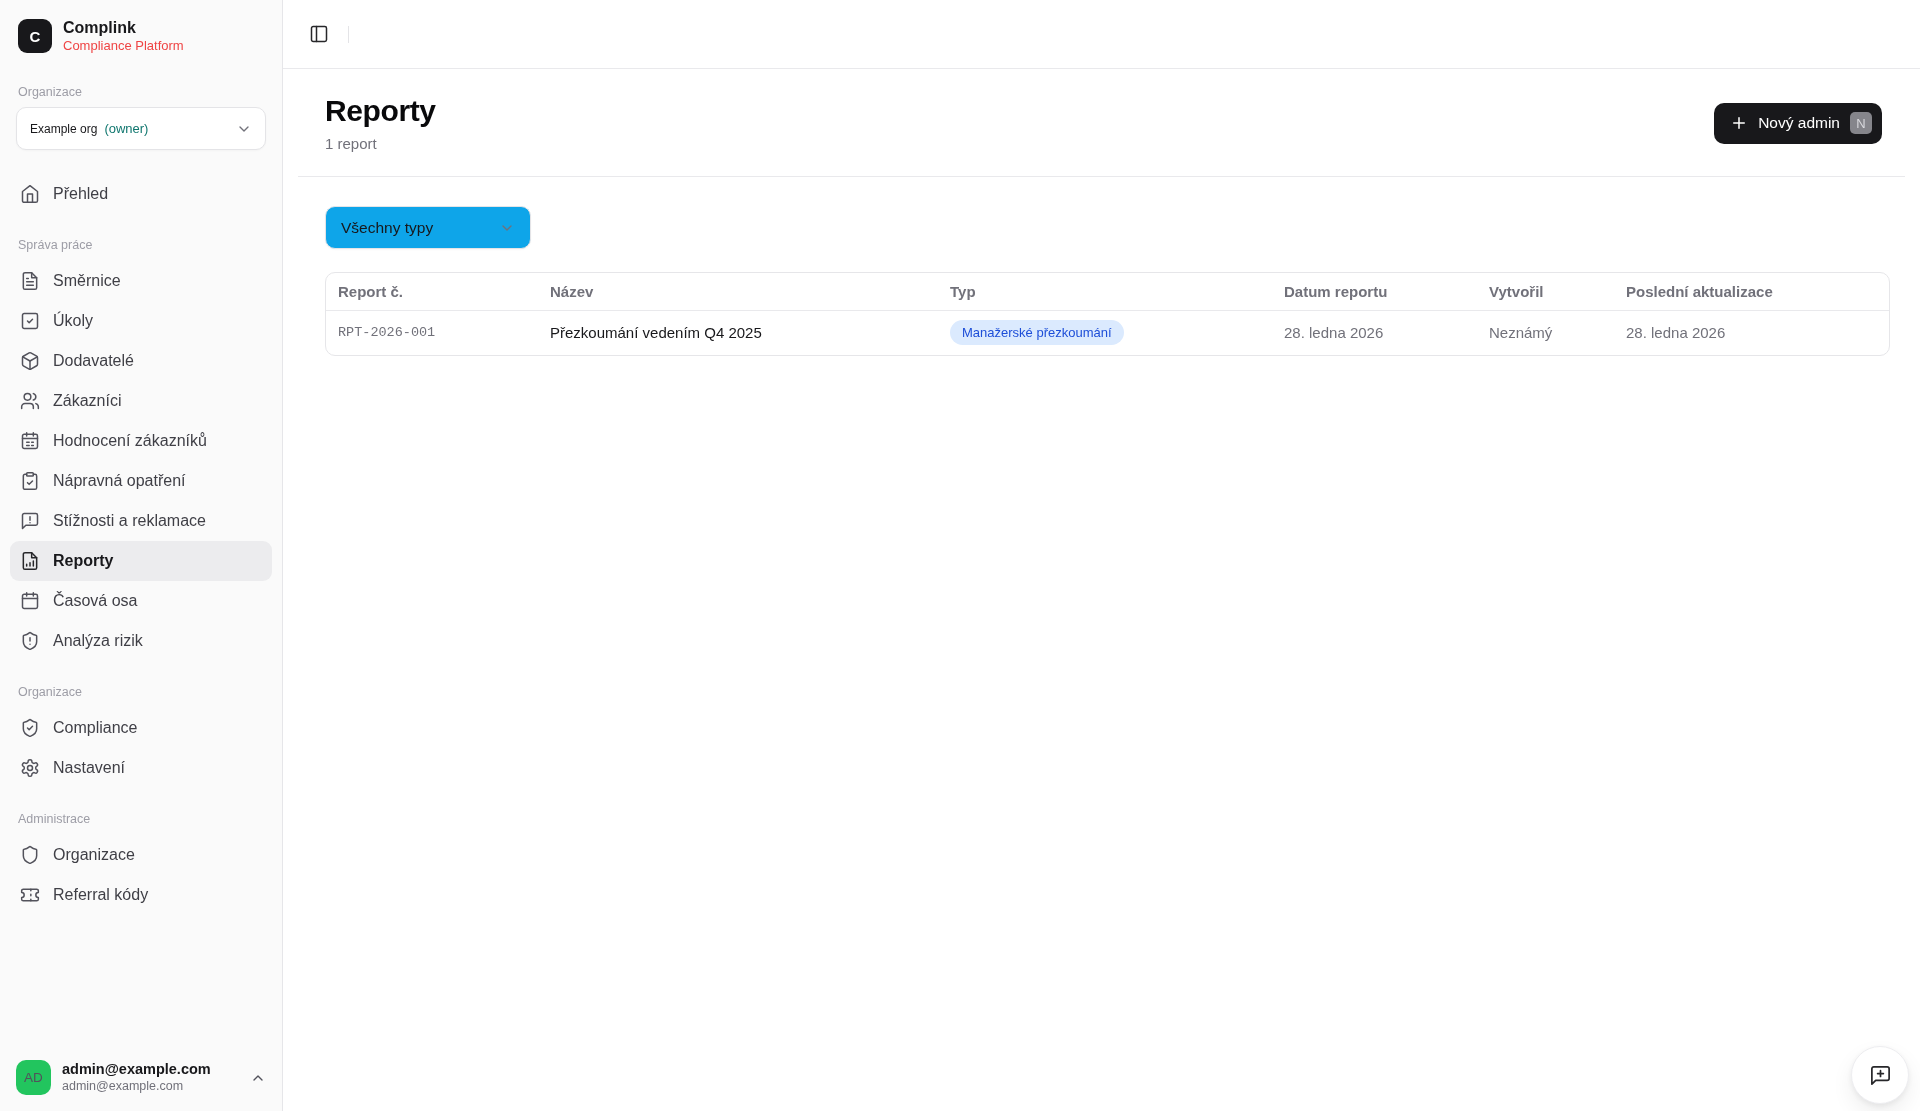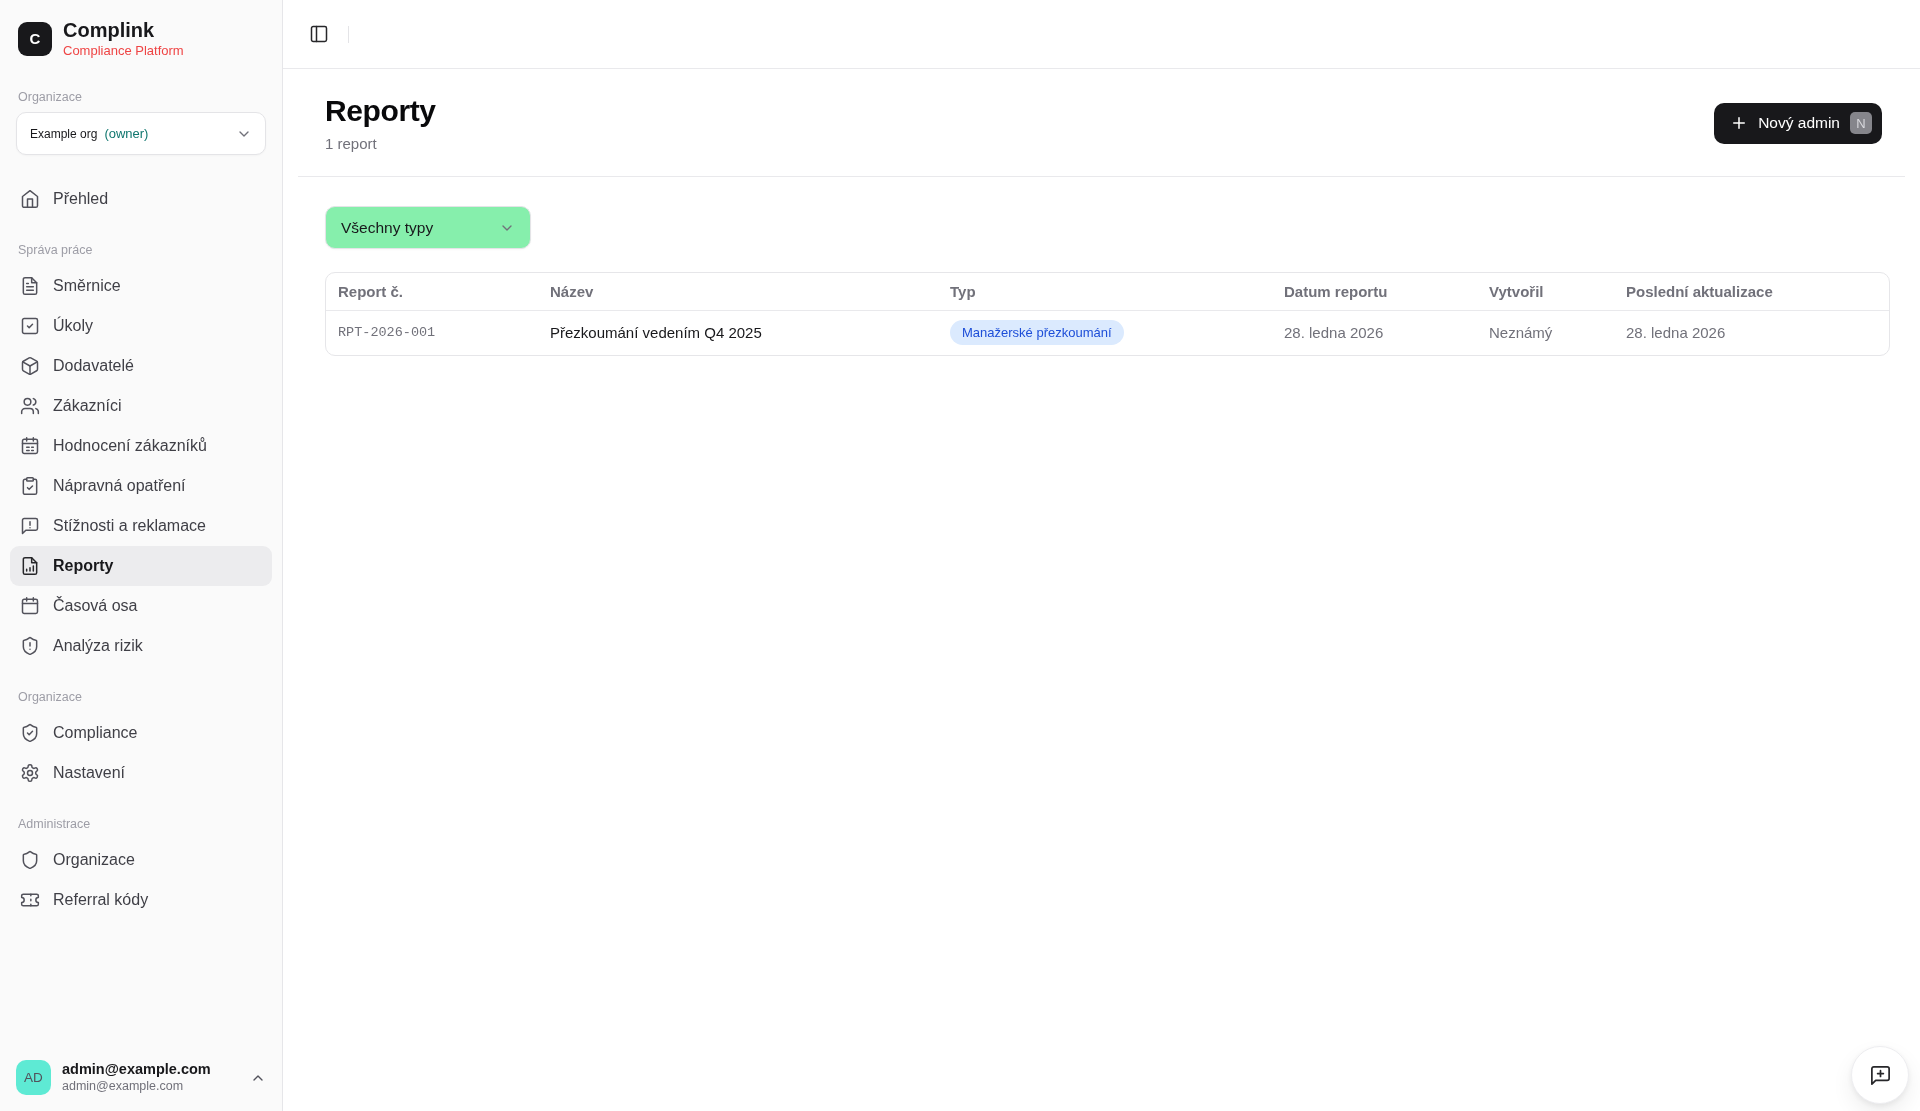--- a/index.html
+++ b/index.html
@@ -17,21 +17,21 @@
     width:283px; min-width:283px; height:100%;
     background:#fafafa; border-right:1px solid #e6e6e9;
     padding:14px 10px 16px; display:flex; flex-direction:column;
   }
   .brand { display:flex; align-items:center; gap:11px; padding:4px 8px; }
   .brand-logo {
     width:34px; height:34px; border-radius:9px; background:#18181b;
     color:#fff; font-size:15px; font-weight:700;
     display:flex; align-items:center; justify-content:center;
   }
-  .brand-name { font-size:20px; font-weight:700; color:#18181b; line-height:1.25; }
+  .brand-name { font-size:16px; font-weight:700; color:#18181b; line-height:1.25; }
   .brand-tagline { font-size:13px; color:#ef4444; line-height:1.25; }
 
   .org-label { font-size:12.5px; color:#9d9da6; margin:27px 8px 8px; }
   .org-select {
     margin:0 6px; height:43px; background:#fff;
     border:1px solid #e4e4e7; border-radius:10px;
     display:flex; align-items:center; padding:0 13px;
     cursor:pointer; box-shadow:0 1px 2px rgba(0,0,0,.03);
   }
   .org-name { font-size:12px; font-weight:500; color:#18181b; }
@@ -47,21 +47,21 @@
   }
   .nav-item .nav-ico { color:#52525b; width:20px; height:20px; }
   .nav-item.active { background:#ececee; color:#18181b; font-weight:600; }
   .nav-item.active .nav-ico { color:#27272a; }
 
   .sidebar-footer {
     margin-top:auto; display:flex; align-items:center; gap:11px;
     padding:5px 6px 0; cursor:pointer;
   }
   .avatar {
-    width:35px; height:35px; border-radius:10px; background:#5eead4;
+    width:35px; height:35px; border-radius:10px; background:#22c55e;
     color:#52525b; font-size:13.5px; display:flex; align-items:center;
     justify-content:center;
   }
   .user-name { font-size:14.5px; font-weight:700; color:#18181b; line-height:1.25; }
   .user-email { font-size:12.5px; color:#71717a; line-height:1.3; }
   .sidebar-footer .chev { margin-left:auto; color:#52525b; }
 
   
   .main { flex:1; display:flex; flex-direction:column; position:relative; }
   .topbar {
@@ -86,21 +86,21 @@
   .kbd {
     width:22px; height:22px; border-radius:5px;
     background:#85858b; color:#d9d9dd;
     font-size:13px; font-weight:500;
     display:flex; align-items:center; justify-content:center;
   }
   .header-rule { height:1px; background:#e9e9ec; margin:0 15px; }
 
   .content { padding:29px 30px 0 42px; }
   .filter-select {
-    width:206px; height:43px; background:#86efac;
+    width:206px; height:43px; background:#0ea5e9;
     border:1px solid #e4e4e7; border-radius:10px;
     display:flex; align-items:center; padding:0 15px; cursor:pointer;
     font-size:15.5px; color:#18181b;
     box-shadow:0 1px 2px rgba(0,0,0,.03);
   }
   .filter-select .chev { margin-left:auto; color:#71717a; }
 
   .table-card {
     margin-top:23px; border:1px solid #e6e6e9; border-radius:10px;
     overflow:hidden; background:#fff;

